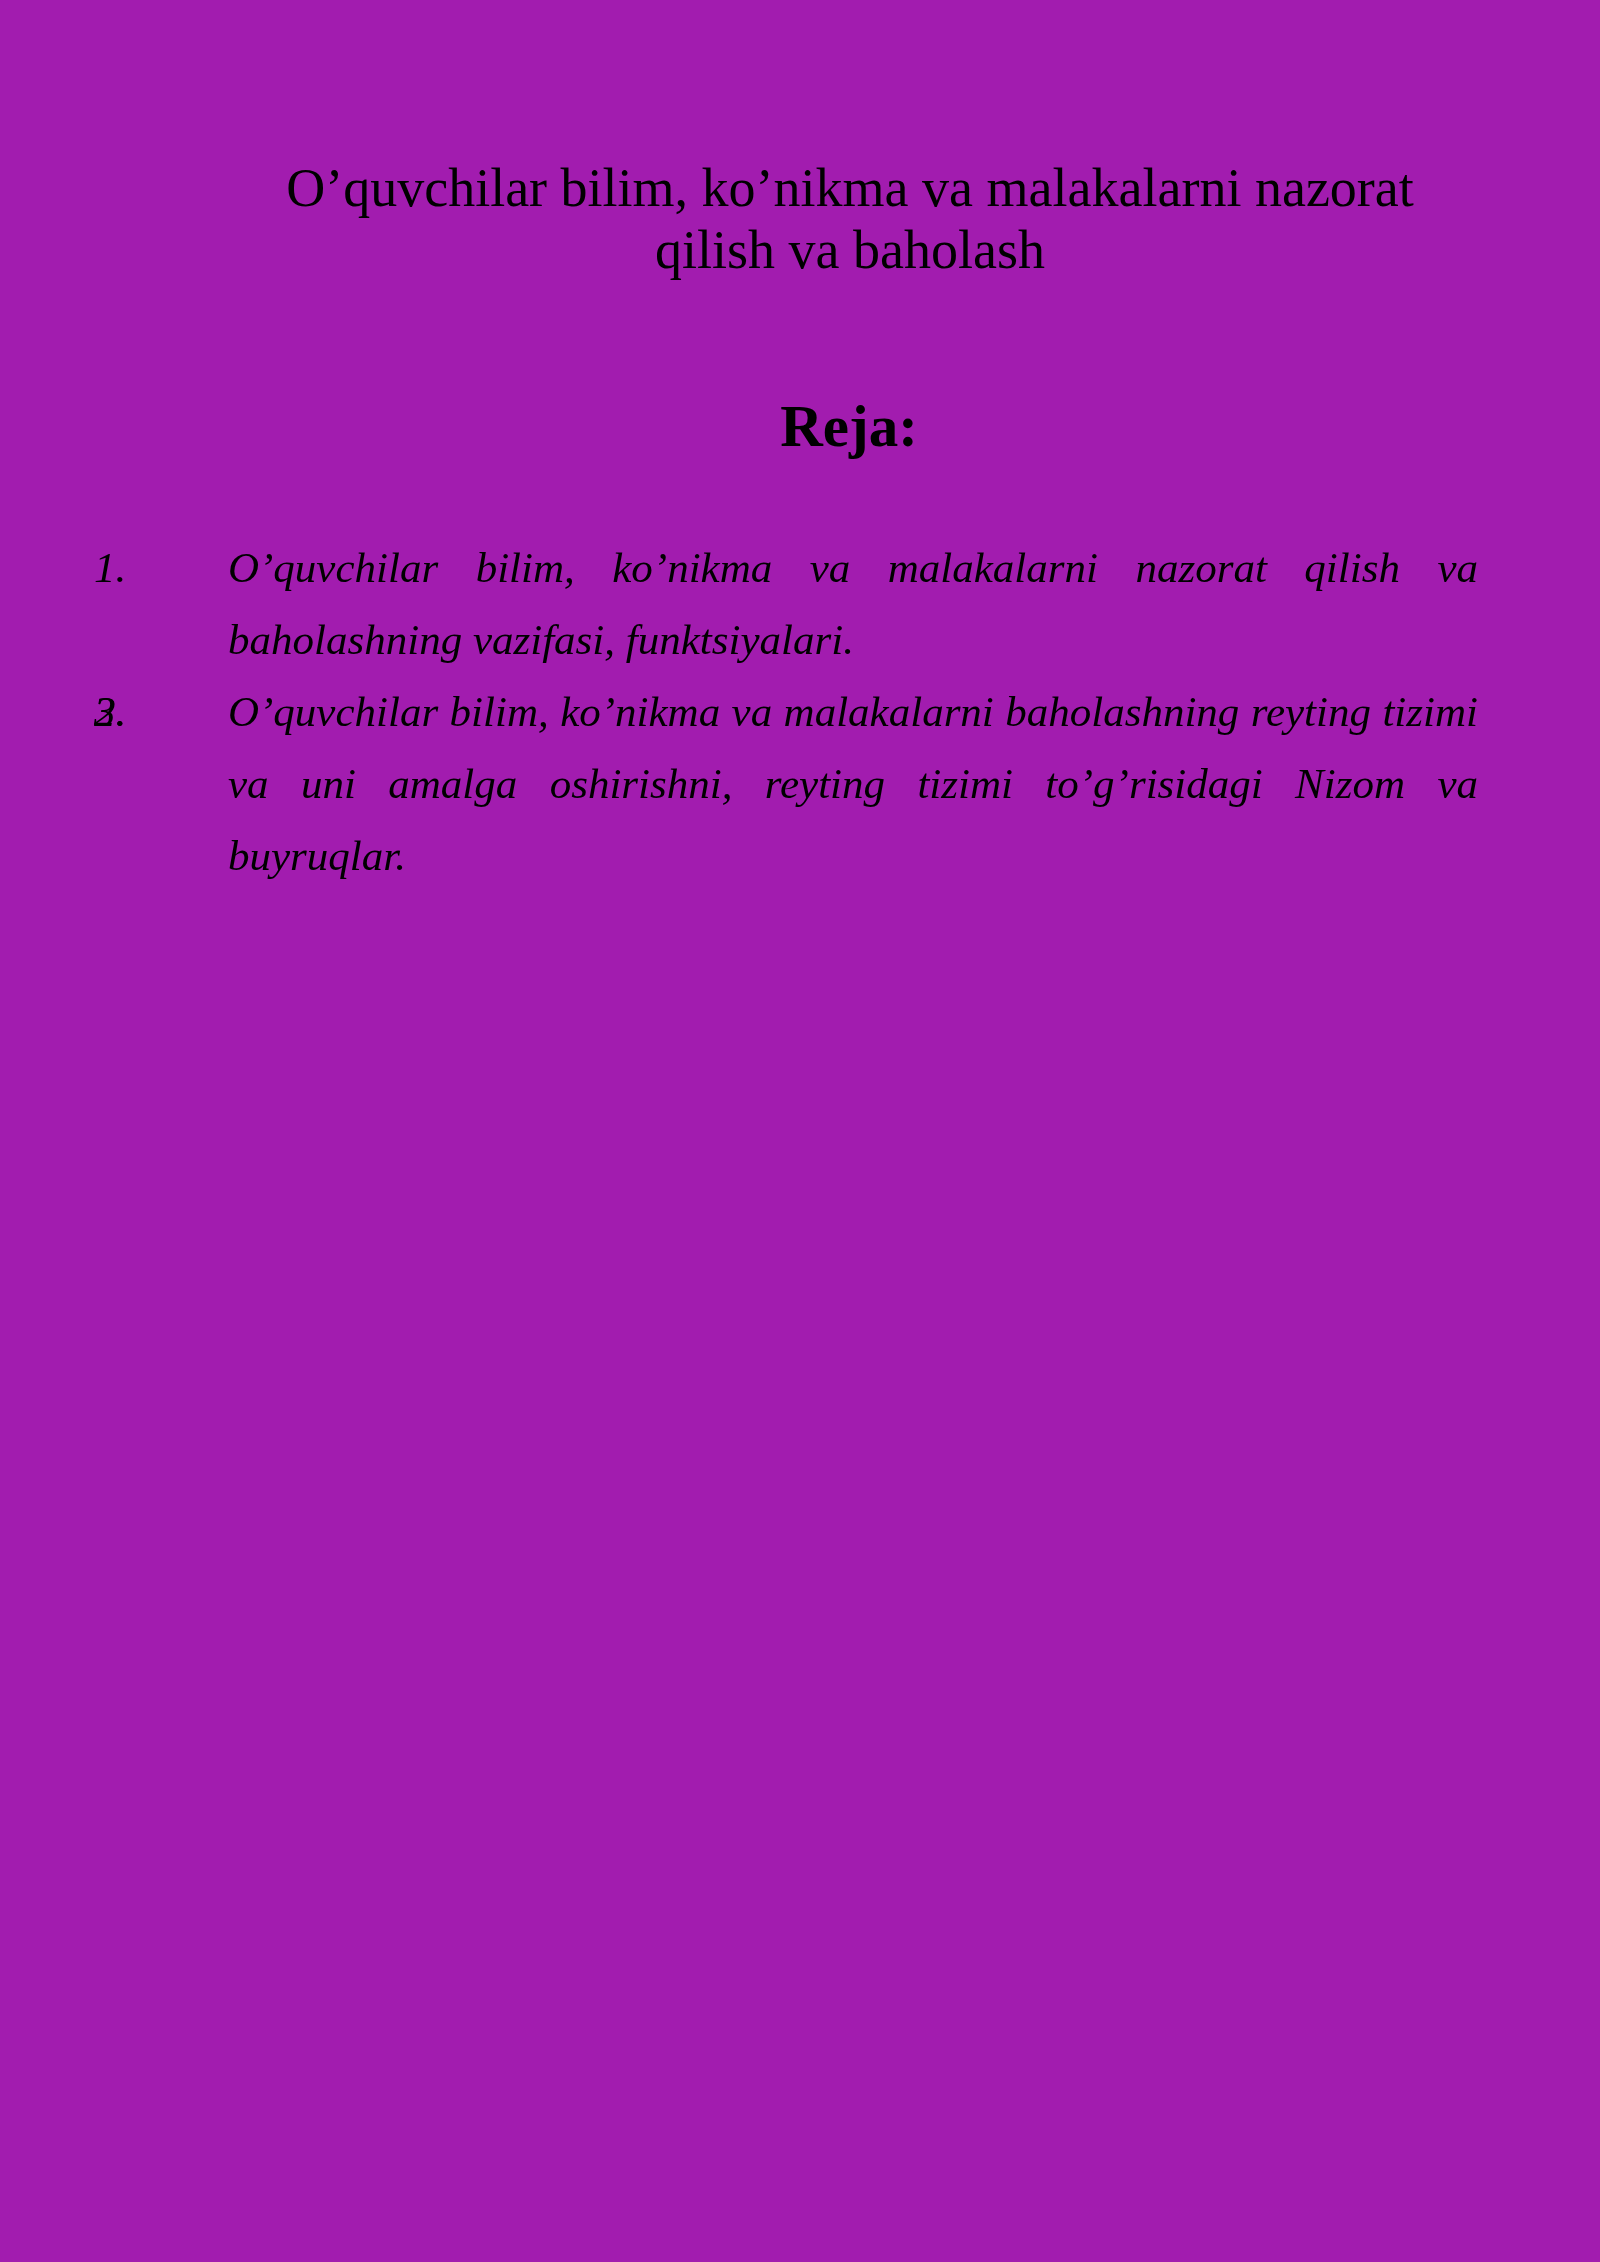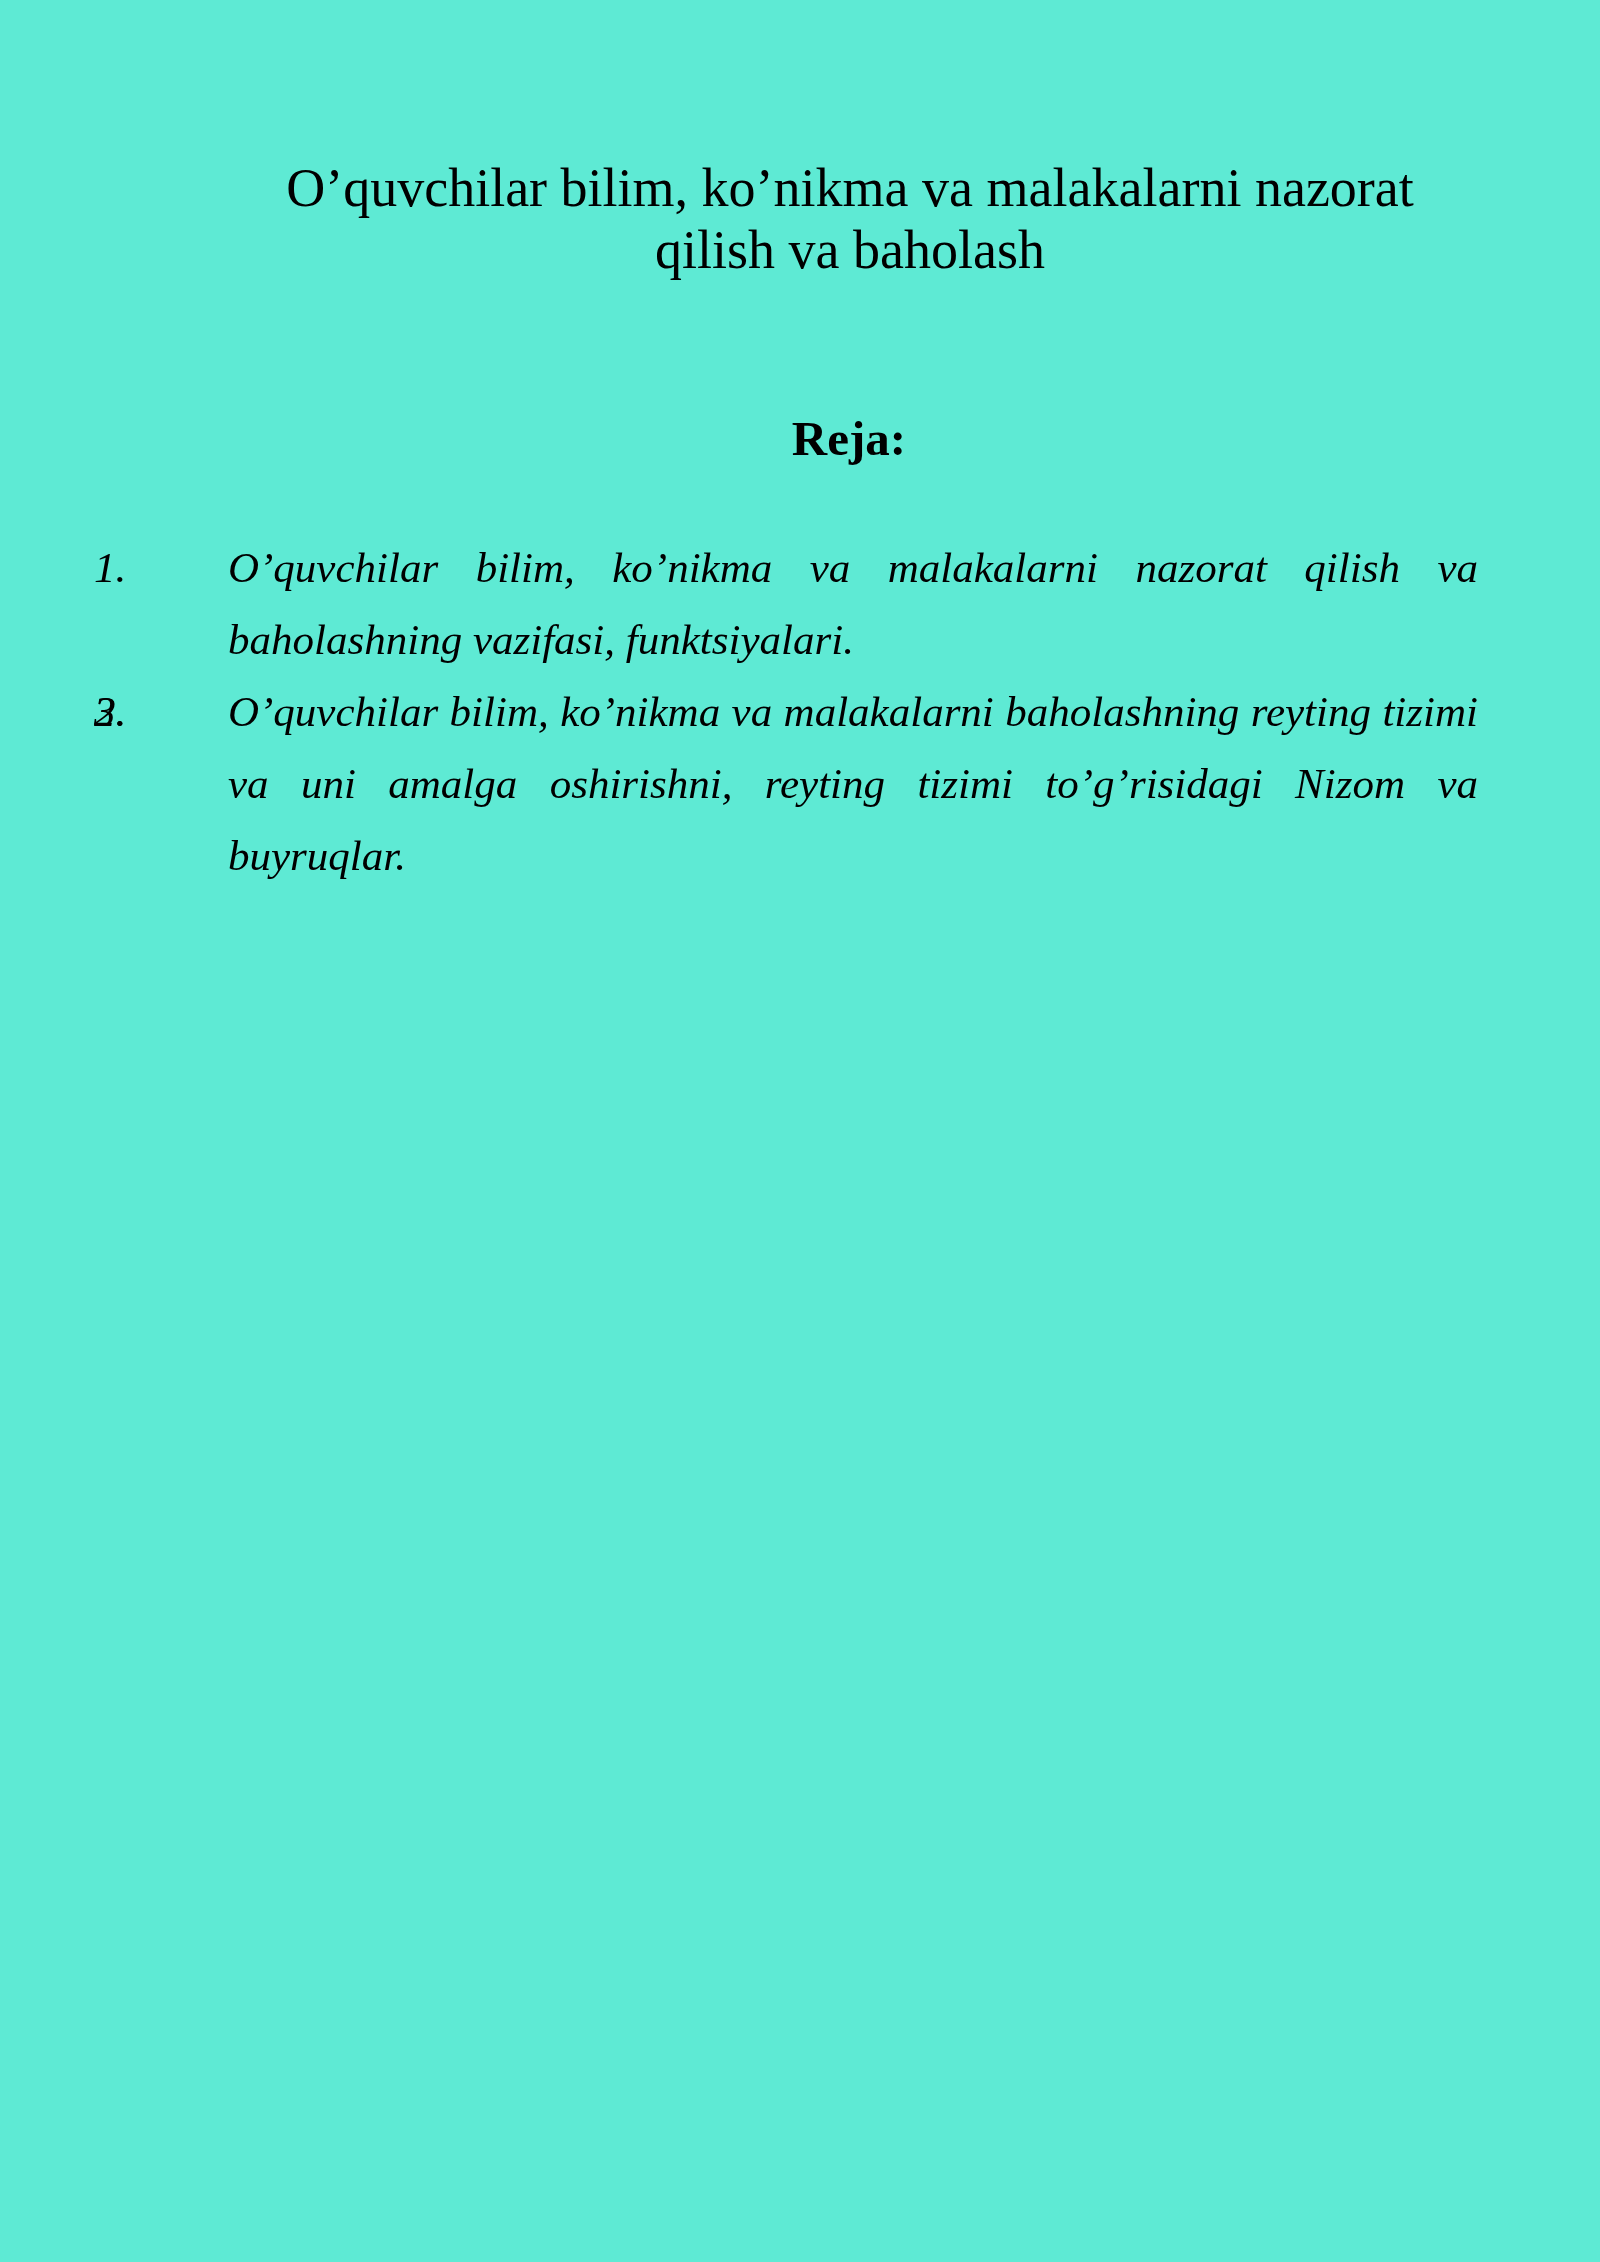--- a/index.html
+++ b/index.html
@@ -11,41 +11,41 @@
     height: 2262px;
     background: #ffffff;
     color: #000000;
     font-family: "Liberation Serif", "DejaVu Serif", serif;
     overflow: hidden;
   }
   .page {
     position: relative;
     width: 1600px;
     height: 2262px;
-    background: #5eead4;
+    background: #a21caf;
   }
   .doc-title {
     position: absolute;
     top: 157px;
     left: 220px;
     width: 1260px;
     margin: 0;
     font-size: 54px;
     font-weight: 400;
     line-height: 62px;
     text-align: center;
     letter-spacing: 0;
   }
   .plan-heading {
     position: absolute;
-    top: 411px;
+    top: 398px;
     left: 228px;
     width: 1242px;
     margin: 0;
-    font-size: 49px;
+    font-size: 59px;
     font-weight: 700;
     line-height: 56px;
     text-align: center;
   }
   .plan-list {
     position: absolute;
     top: 532px;
     left: 228px;
     width: 1250px;
     margin: 0;

